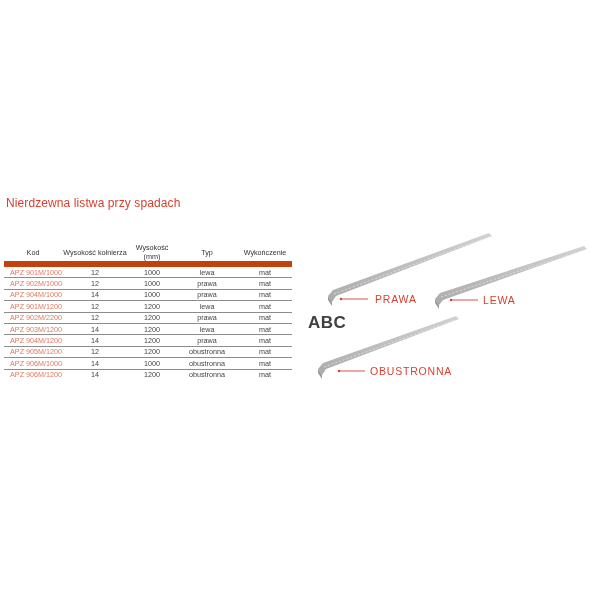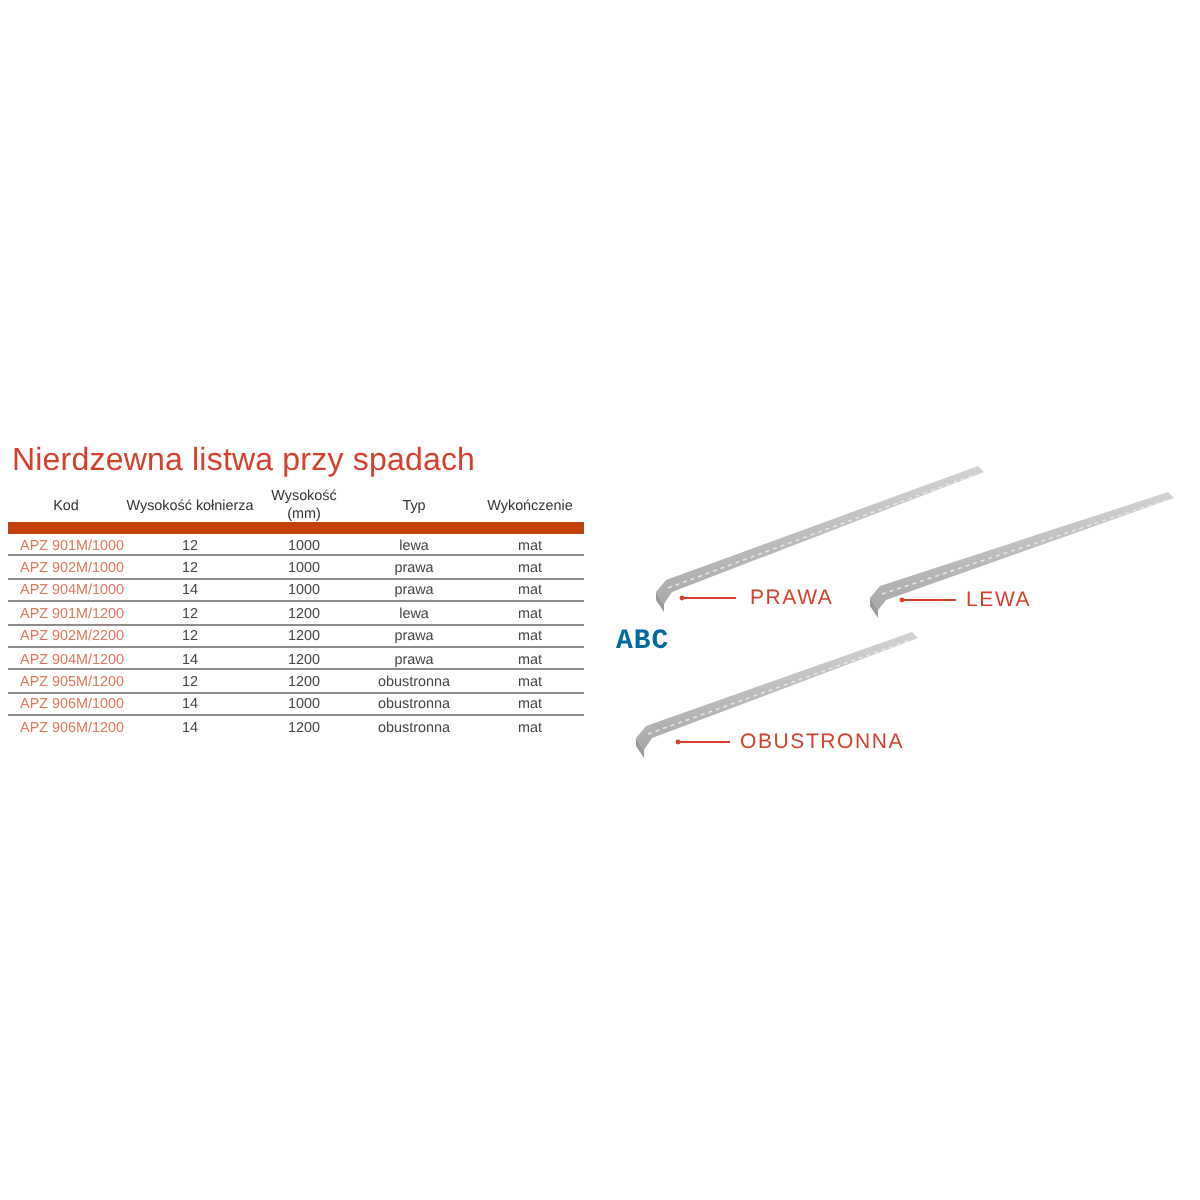--- a/index.html
+++ b/index.html
@@ -1,19 +1,19 @@
 <!DOCTYPE html>
 <html><head>
   <meta charset="utf-8">
   <style>
     html, body { margin: 0; padding: 0; background: #ffffff; }
     body { width: 600px; height: 600px; position: relative; overflow: hidden; font-family: "Liberation Sans", "DejaVu Sans", sans-serif; }
     .title {
-      position: absolute; left: 6px; top: 222px;
-      font-size: 16px; color: #d8402e; font-weight: 400; letter-spacing: 0.1px;
+      position: absolute; left: 6px; top: 196px;
+      font-size: 12px; color: #d8402e; font-weight: 400; letter-spacing: 0.1px;
       white-space: nowrap;
     }
     table.spec {
       position: absolute; left: 4px; top: 243px; width: 288px;
       border-collapse: collapse; font-size: 7.2px; color: #333;
     }
     table.spec th {
       font-weight: 400; color: #333; height: 12px; padding: 0; text-align: center;
       border-bottom: 6px solid #c2410c;
     }
@@ -28,22 +28,22 @@
     .col-h { width: 66px; }
     .col-l { width: 48px; }
     .col-t { width: 62px; }
     .col-f { width: 54px; }
 
     .illus { position: absolute; left: 0; top: 0; width: 600px; height: 600px; }
     .lbl {
       position: absolute; font-size: 10.5px; color: #d8402e; letter-spacing: 0.8px; white-space: nowrap;
     }
     .watermark {
-      position: absolute; left: 308px; top: 313px; font-size: 14px; font-weight: 700;
-      color: #0369a1; letter-spacing: 0.5px; font-family: Liberation Mono, monospace;
+      position: absolute; left: 308px; top: 313px; font-size: 17px; font-weight: 700;
+      color: #404040; letter-spacing: 0.5px;
     }
   </style>
 </head>
 <body>
 
 <div class="title">Nierdzewna listwa przy spadach</div>
 
 <table class="spec">
   <thead>
     <tr>
@@ -81,20 +81,27 @@
       <td>12</td>
       <td>1200</td>
       <td>lewa</td>
       <td>mat</td>
     </tr>
     <tr>
       <td class="code">APZ 902M/2200</td>
       <td>12</td>
       <td>1200</td>
       <td>prawa</td>
+      <td>mat</td>
+    </tr>
+    <tr>
+      <td class="code">APZ 903M/1200</td>
+      <td>14</td>
+      <td>1200</td>
+      <td>lewa</td>
       <td>mat</td>
     </tr>
     <tr>
       <td class="code">APZ 904M/1200</td>
       <td>14</td>
       <td>1200</td>
       <td>prawa</td>
       <td>mat</td>
     </tr>
     <tr>

